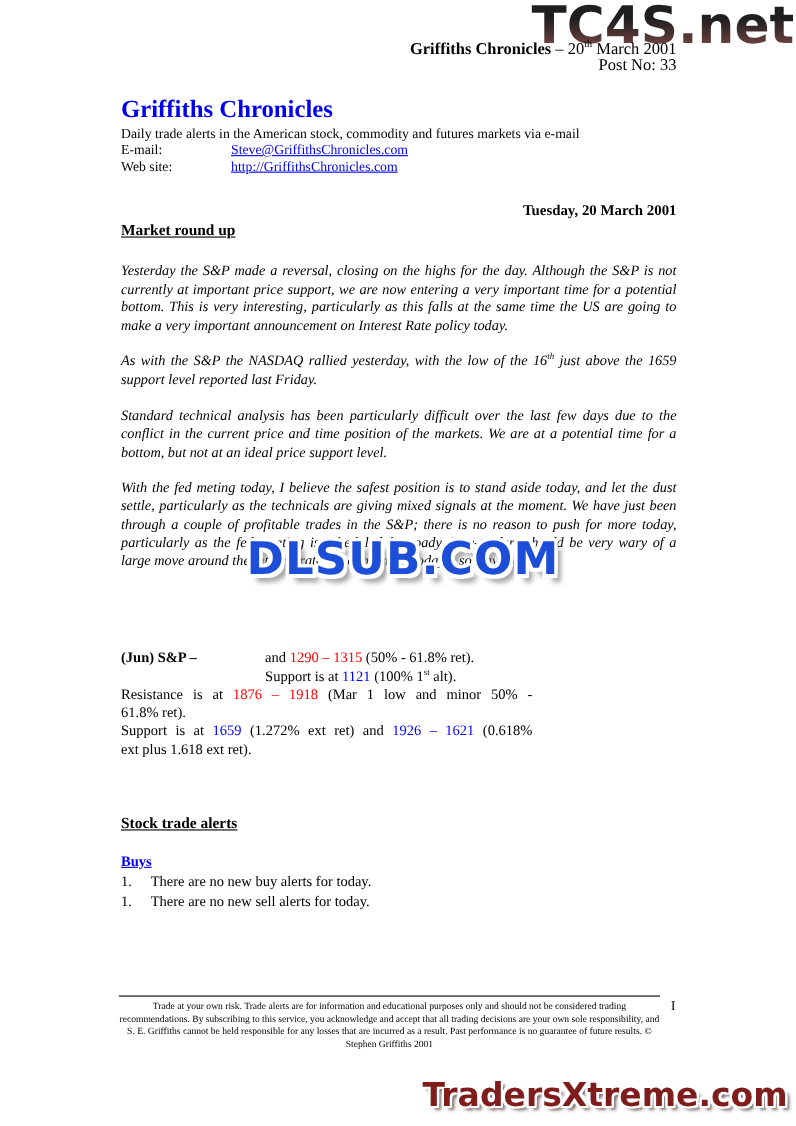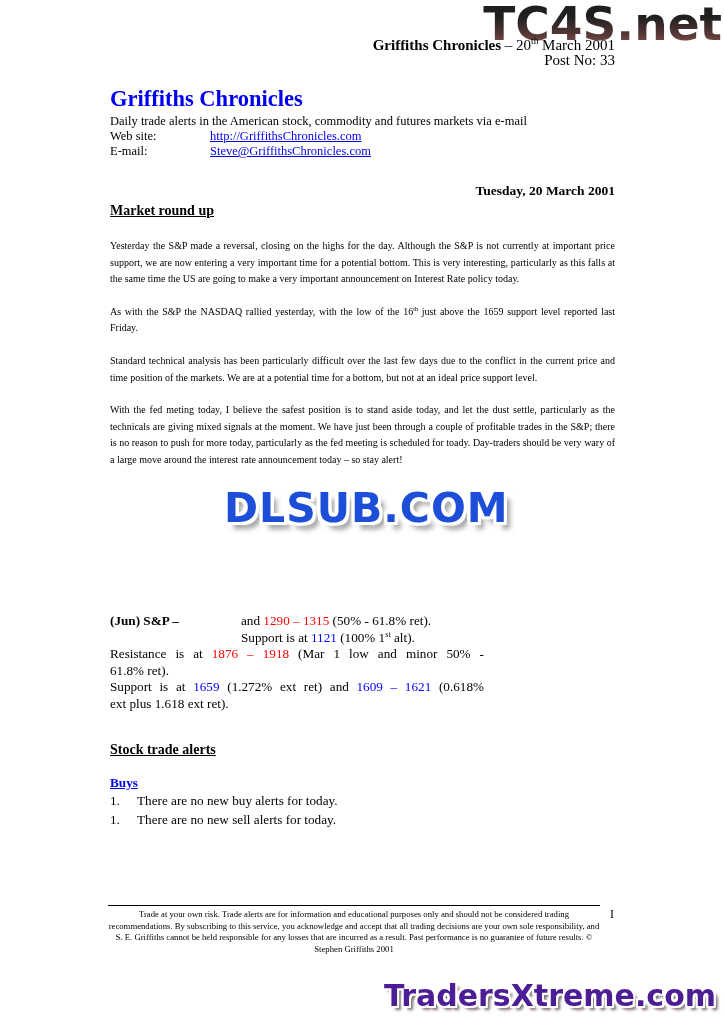--- a/index.html
+++ b/index.html
@@ -30,21 +30,21 @@
     text-shadow:
       -3px -3px 0 #fff, 3px -3px 0 #fff, -3px 3px 0 #fff, 3px 3px 0 #fff,
       -3px 0 0 #fff, 3px 0 0 #fff, 0 -3px 0 #fff, 0 3px 0 #fff,
       6px 7px 5px rgba(110,110,110,0.65);
     z-index: 6;
   }
   .wm-bottom {
     position: absolute; right: 8px; top: 978px;
     font-family: "DejaVu Sans", sans-serif;
     font-weight: bold; font-size: 30px; letter-spacing: 0px;
-    color: #4c1d95;
+    color: #7f1d1d;
     text-shadow:
       -2px -2px 0 #fff, 2px -2px 0 #fff, -2px 2px 0 #fff, 2px 2px 0 #fff,
       -2px 0 0 #fff, 2px 0 0 #fff, 0 -2px 0 #fff, 0 2px 0 #fff,
       4px 4px 3px rgba(80,60,60,0.75);
     z-index: 6;
   }
 
   
   .header-right {
     position: absolute; top: 38px; right: 109px;
@@ -68,26 +68,27 @@
   .date-line {
     position: absolute; top: 183px; right: 109px;
     font-weight: bold; font-size: 13.5px;
   }
   .content { position: absolute; left: 110px; top: 203px; width: 505px; }
   .sect-head {
     font-weight: bold; font-size: 14px; text-decoration: underline;
     margin-bottom: 19px;
   }
   .para {
-    font-size: 10px; line-height: 16.6px; text-align: justify;
+    font-size: 13px; line-height: 16.6px; text-align: justify;
     margin-bottom: 16px;
+    font-style: italic;
   }
 
   
-  .levels { position: absolute; left: 110px; top: 613px; width: 505px; }
+  .levels { position: absolute; left: 110px; top: 590px; width: 505px; }
   .lvl-row { display: flex; font-size: 13.2px; line-height: 16.6px; }
   .lvl-label { width: 131px; font-weight: bold; flex-shrink: 0; }
   .lvl-body { width: 374px; }
   .lvl-line { text-align: left; }
   .lvl-line.jl { text-align: justify; text-align-last: justify; }
   .num-red { color: #ff0000; }
   .num-blue { color: #0000ff; }
 
   
   .alerts { position: absolute; left: 110px; top: 742px; width: 505px; }
@@ -118,24 +119,24 @@
 
 <div class="header-right">
   <div><span class="docname">Griffiths Chronicles</span><span> – 20</span><sup>th</sup><span> March 2001</span></div>
   <div>Post No: 33</div>
 </div>
 
 <div class="masthead">
   <div class="mast-title">Griffiths Chronicles</div>
   <div class="mast-sub">Daily trade alerts in the American stock, commodity and futures markets via e-mail</div>
   <div class="mast-row">
-    <span class="lbl">Web site:</span><a class="doclink">http://GriffithsChronicles.com</a>
+    <span class="lbl">E-mail:</span><a class="doclink">Steve@GriffithsChronicles.com</a>
   </div>
   <div class="mast-row">
-    <span class="lbl">E-mail:</span><a class="doclink">Steve@GriffithsChronicles.com</a>
+    <span class="lbl">Web site:</span><a class="doclink">http://GriffithsChronicles.com</a>
   </div>
 </div>
 
 <div class="date-line">Tuesday, 20 March 2001</div>
 
 <div class="content">
   <div class="sect-head">Market round up</div>
   <div class="para">Yesterday the S&amp;P made a reversal, closing on the highs for the day. Although the S&amp;P is not currently at important price support, we are now entering a very important time for a potential bottom. This is very interesting, particularly as this falls at the same time the US are going to make a very important announcement on Interest Rate policy today.</div>
   <div class="para"><span>As with the S&amp;P the NASDAQ rallied yesterday, with the low of the 16</span><sup>th</sup><span> just above the 1659 support level reported last Friday.</span></div>
   <div class="para">Standard technical analysis has been particularly difficult over the last few days due to the conflict in the current price and time position of the markets. We are at a potential time for a bottom, but not at an ideal price support level.</div>
@@ -147,21 +148,21 @@
     <div class="lvl-label">(Jun) S&amp;P –</div>
     <div class="lvl-body">
       <div class="lvl-line"><span>and </span><span class="num-red">1290 – 1315</span><span> (50% - 61.8% ret).</span></div>
       <div class="lvl-line"><span>Support is at </span><span class="num-blue">1121</span><span> (100% 1</span><sup>st</sup><span> alt).</span></div>
     </div>
   </div>
   <div class="lvl-row">
     <div class="lvl-body">
       <div class="lvl-line jl"><span>Resistance is at </span><span class="num-red">1876 – 1918</span><span> (Mar 1 low and minor 50% -</span></div>
       <div class="lvl-line">61.8% ret).</div>
-      <div class="lvl-line jl"><span>Support is at </span><span class="num-blue">1659</span><span> (1.272% ext ret) and </span><span class="num-blue">1609 – 1621</span><span> (0.618%</span></div>
+      <div class="lvl-line jl"><span>Support is at </span><span class="num-blue">1659</span><span> (1.272% ext ret) and </span><span class="num-blue">1926 – 1621</span><span> (0.618%</span></div>
       <div class="lvl-line">ext plus 1.618 ext ret).</div>
     </div>
   </div>
 </div>
 
 <div class="alerts">
   <div class="sect-head">Stock trade alerts</div>
   <div class="sub-head buys">Buys</div>
   <div class="alert-item"><span class="n">1.</span><span>There are no new buy alerts for today.</span></div>
   <div class="alert-item"><span class="n">1.</span><span>There are no new sell alerts for today.</span></div>

